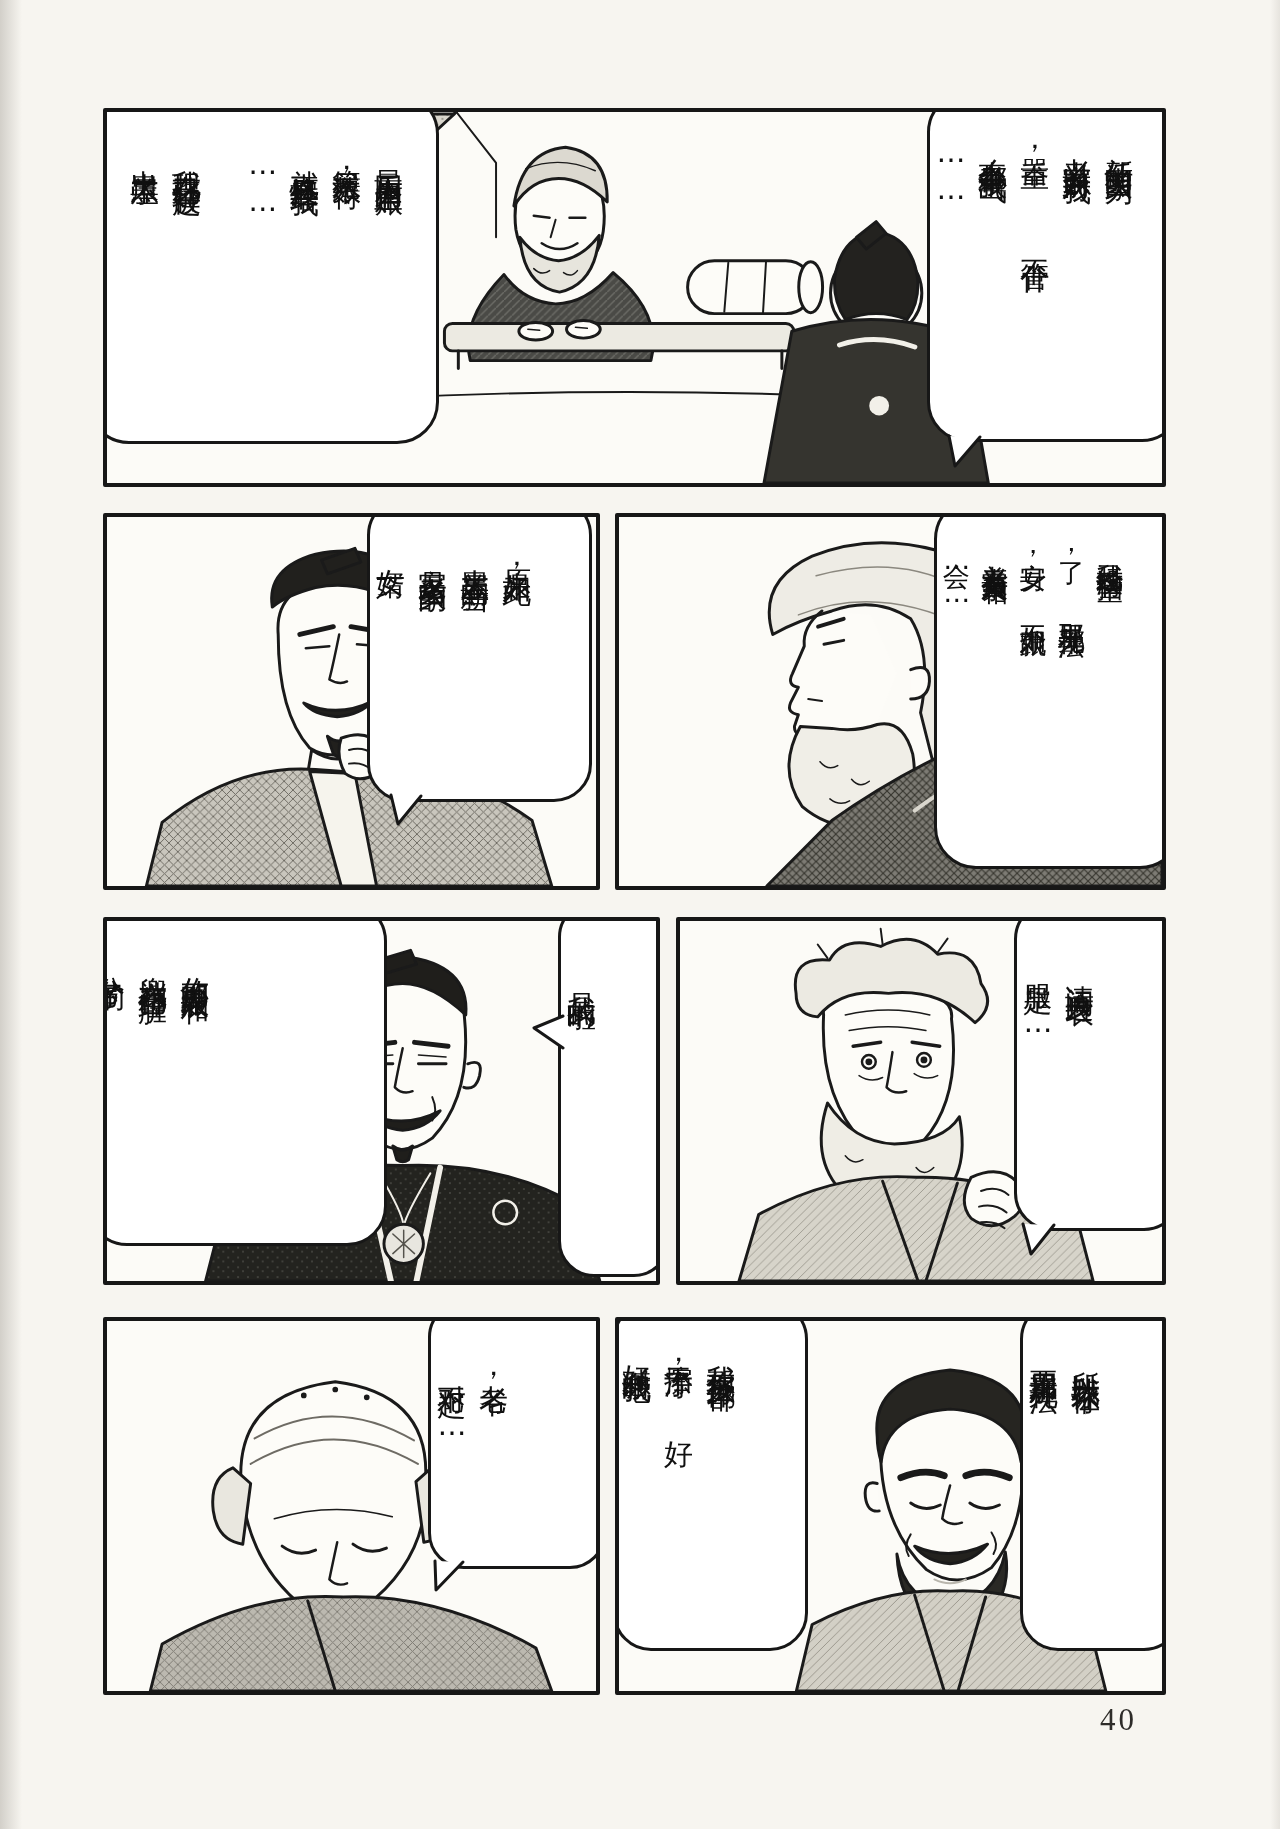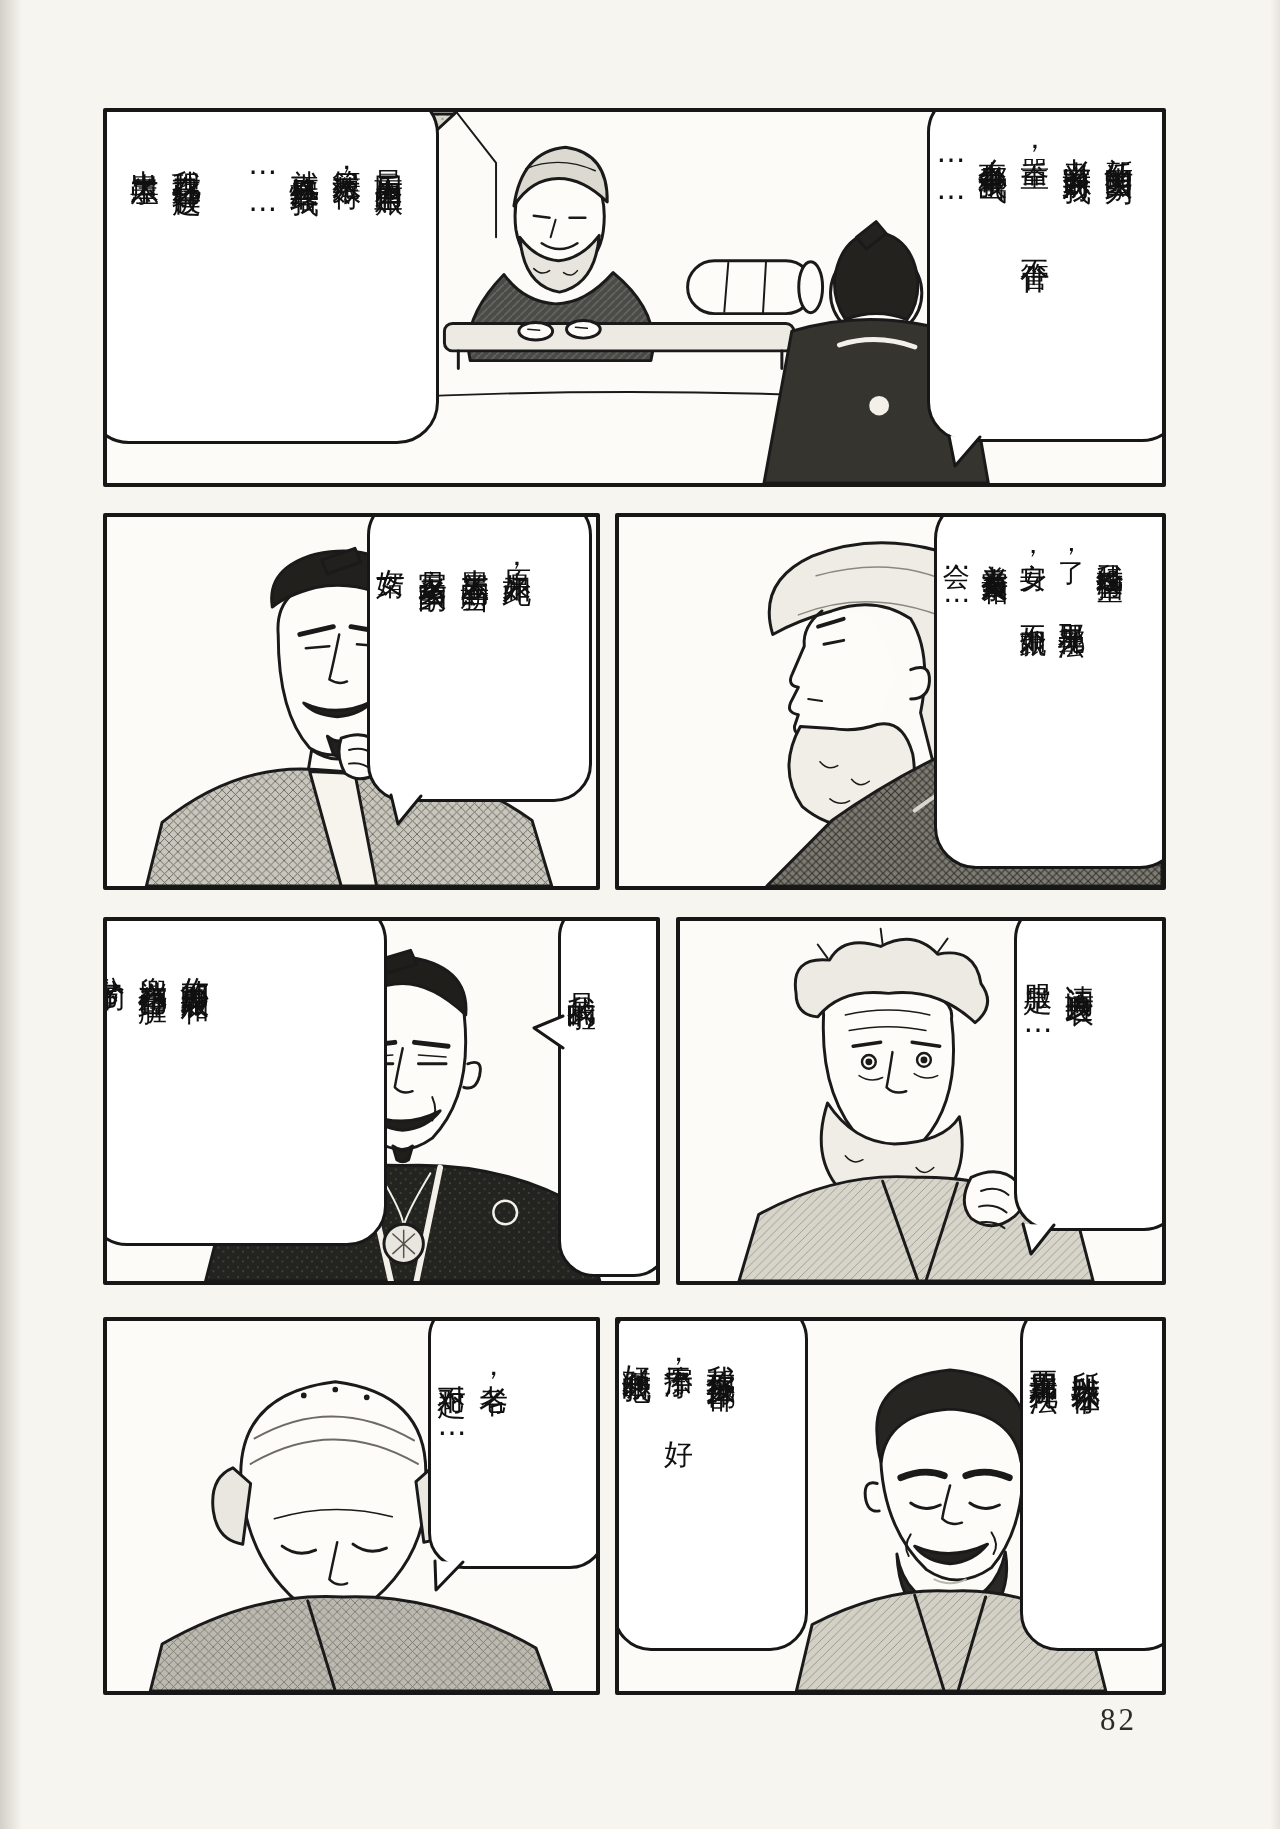--- a/index.html
+++ b/index.html
@@ -328,14 +328,14 @@
       <div class="vtext">我帮你把身体都
 擦干净了，　好
 好感谢我吧</div>
     </div>
     <div class="bubble" style="top:-20px;right:-20px;width:162px;height:350px;border-radius:38px;padding:44px 20px 0 0;">
       <div class="vtext">所以我才让你不
 要用那种死法</div>
     </div>
   </div>
 
-  <div class="page-number">82</div>
+  <div class="page-number">40</div>
 </div>
 
 </body></html>

